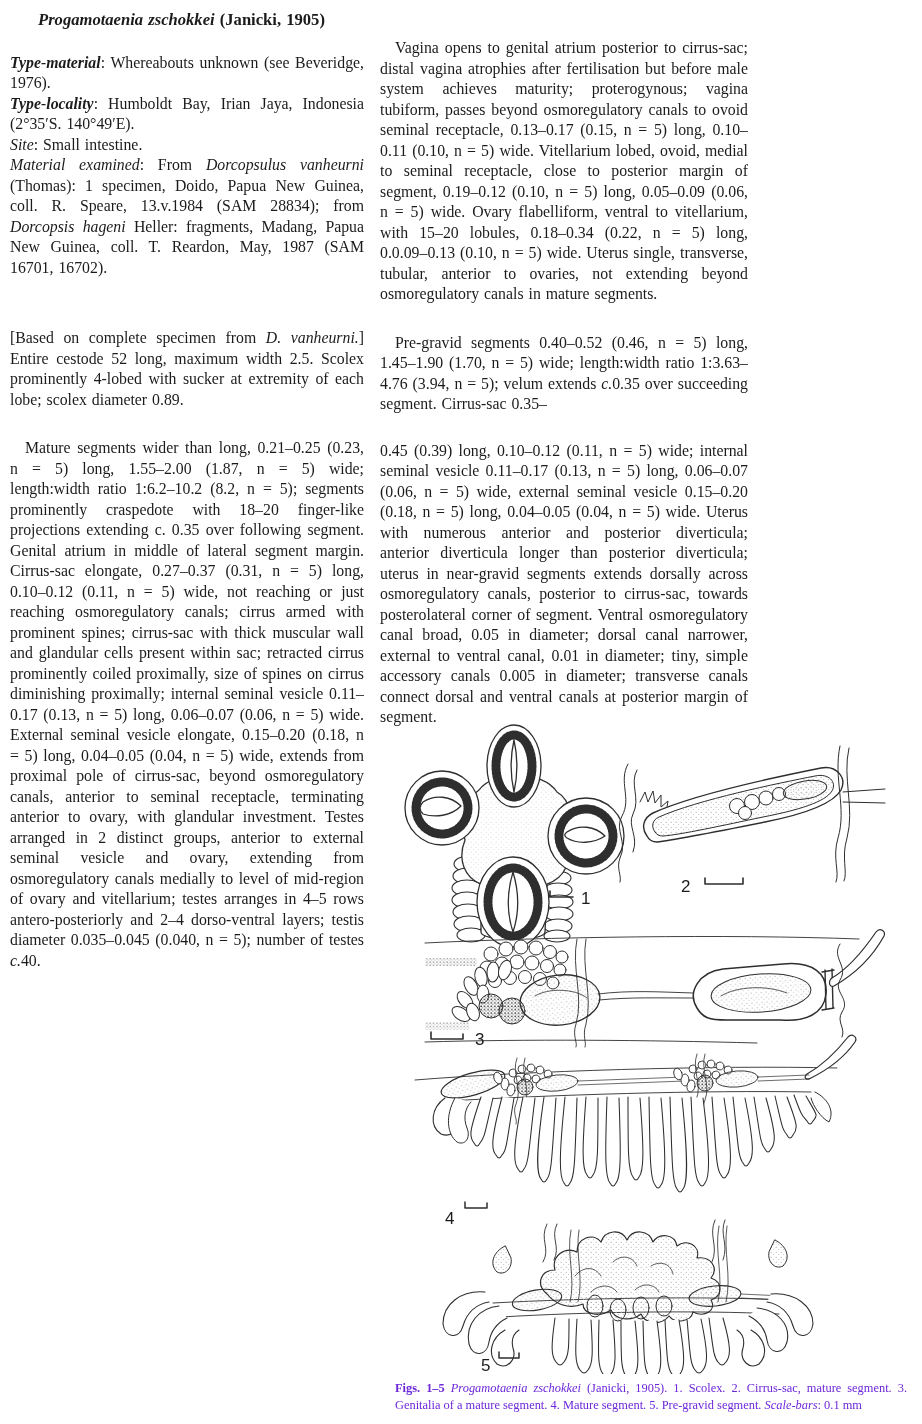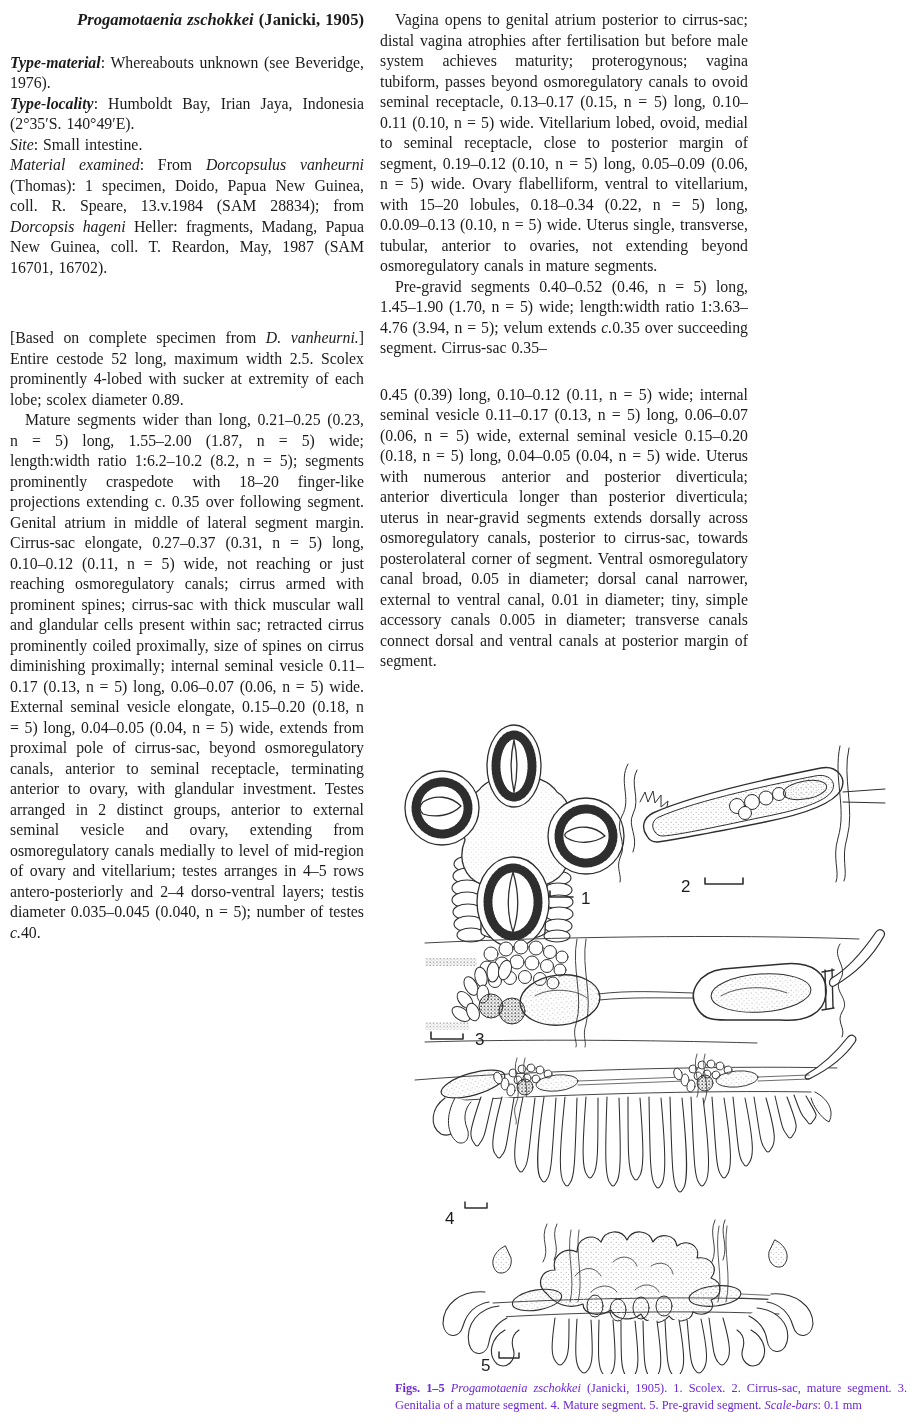--- a/index.html
+++ b/index.html
@@ -5,22 +5,22 @@
   html,body{margin:0;padding:0;background:#ffffff;}
   .page{
     position:relative;width:922px;height:1424px;background:#ffffff;
     font-family:"Liberation Serif","DejaVu Serif",serif;color:#1b1b1b;
     overflow:hidden;
   }
   .col{position:absolute;top:10px;font-size:15.8px;line-height:20.5px;text-align:justify;word-spacing:1px;}
   .col-left{left:10px;width:354px;}
   .col-right{left:380px;width:368px;}
   .para{text-align:justify;}
-  .para.heading{text-align:right;font-size:16.6px;}
-  .para.indent{text-indent:15px;}
+  .para.heading{text-align:left;font-size:16.6px;margin-left:28px;}
+  .para.indent{text-indent:15px;margin-top:28px;}
   .caption{
     position:absolute;left:395px;top:1380px;width:512px;
     font-size:12.4px;line-height:16.5px;text-align:justify;color:#6d28d9;
   }
   .figure-plate{position:absolute;left:385px;top:706px;width:537px;height:668px;}
   .figlabel{font-family:"Liberation Sans","DejaVu Sans",sans-serif;font-size:17px;fill:#1b1b1b;stroke:none;}
 </style>
 </head>
 <body>
 

